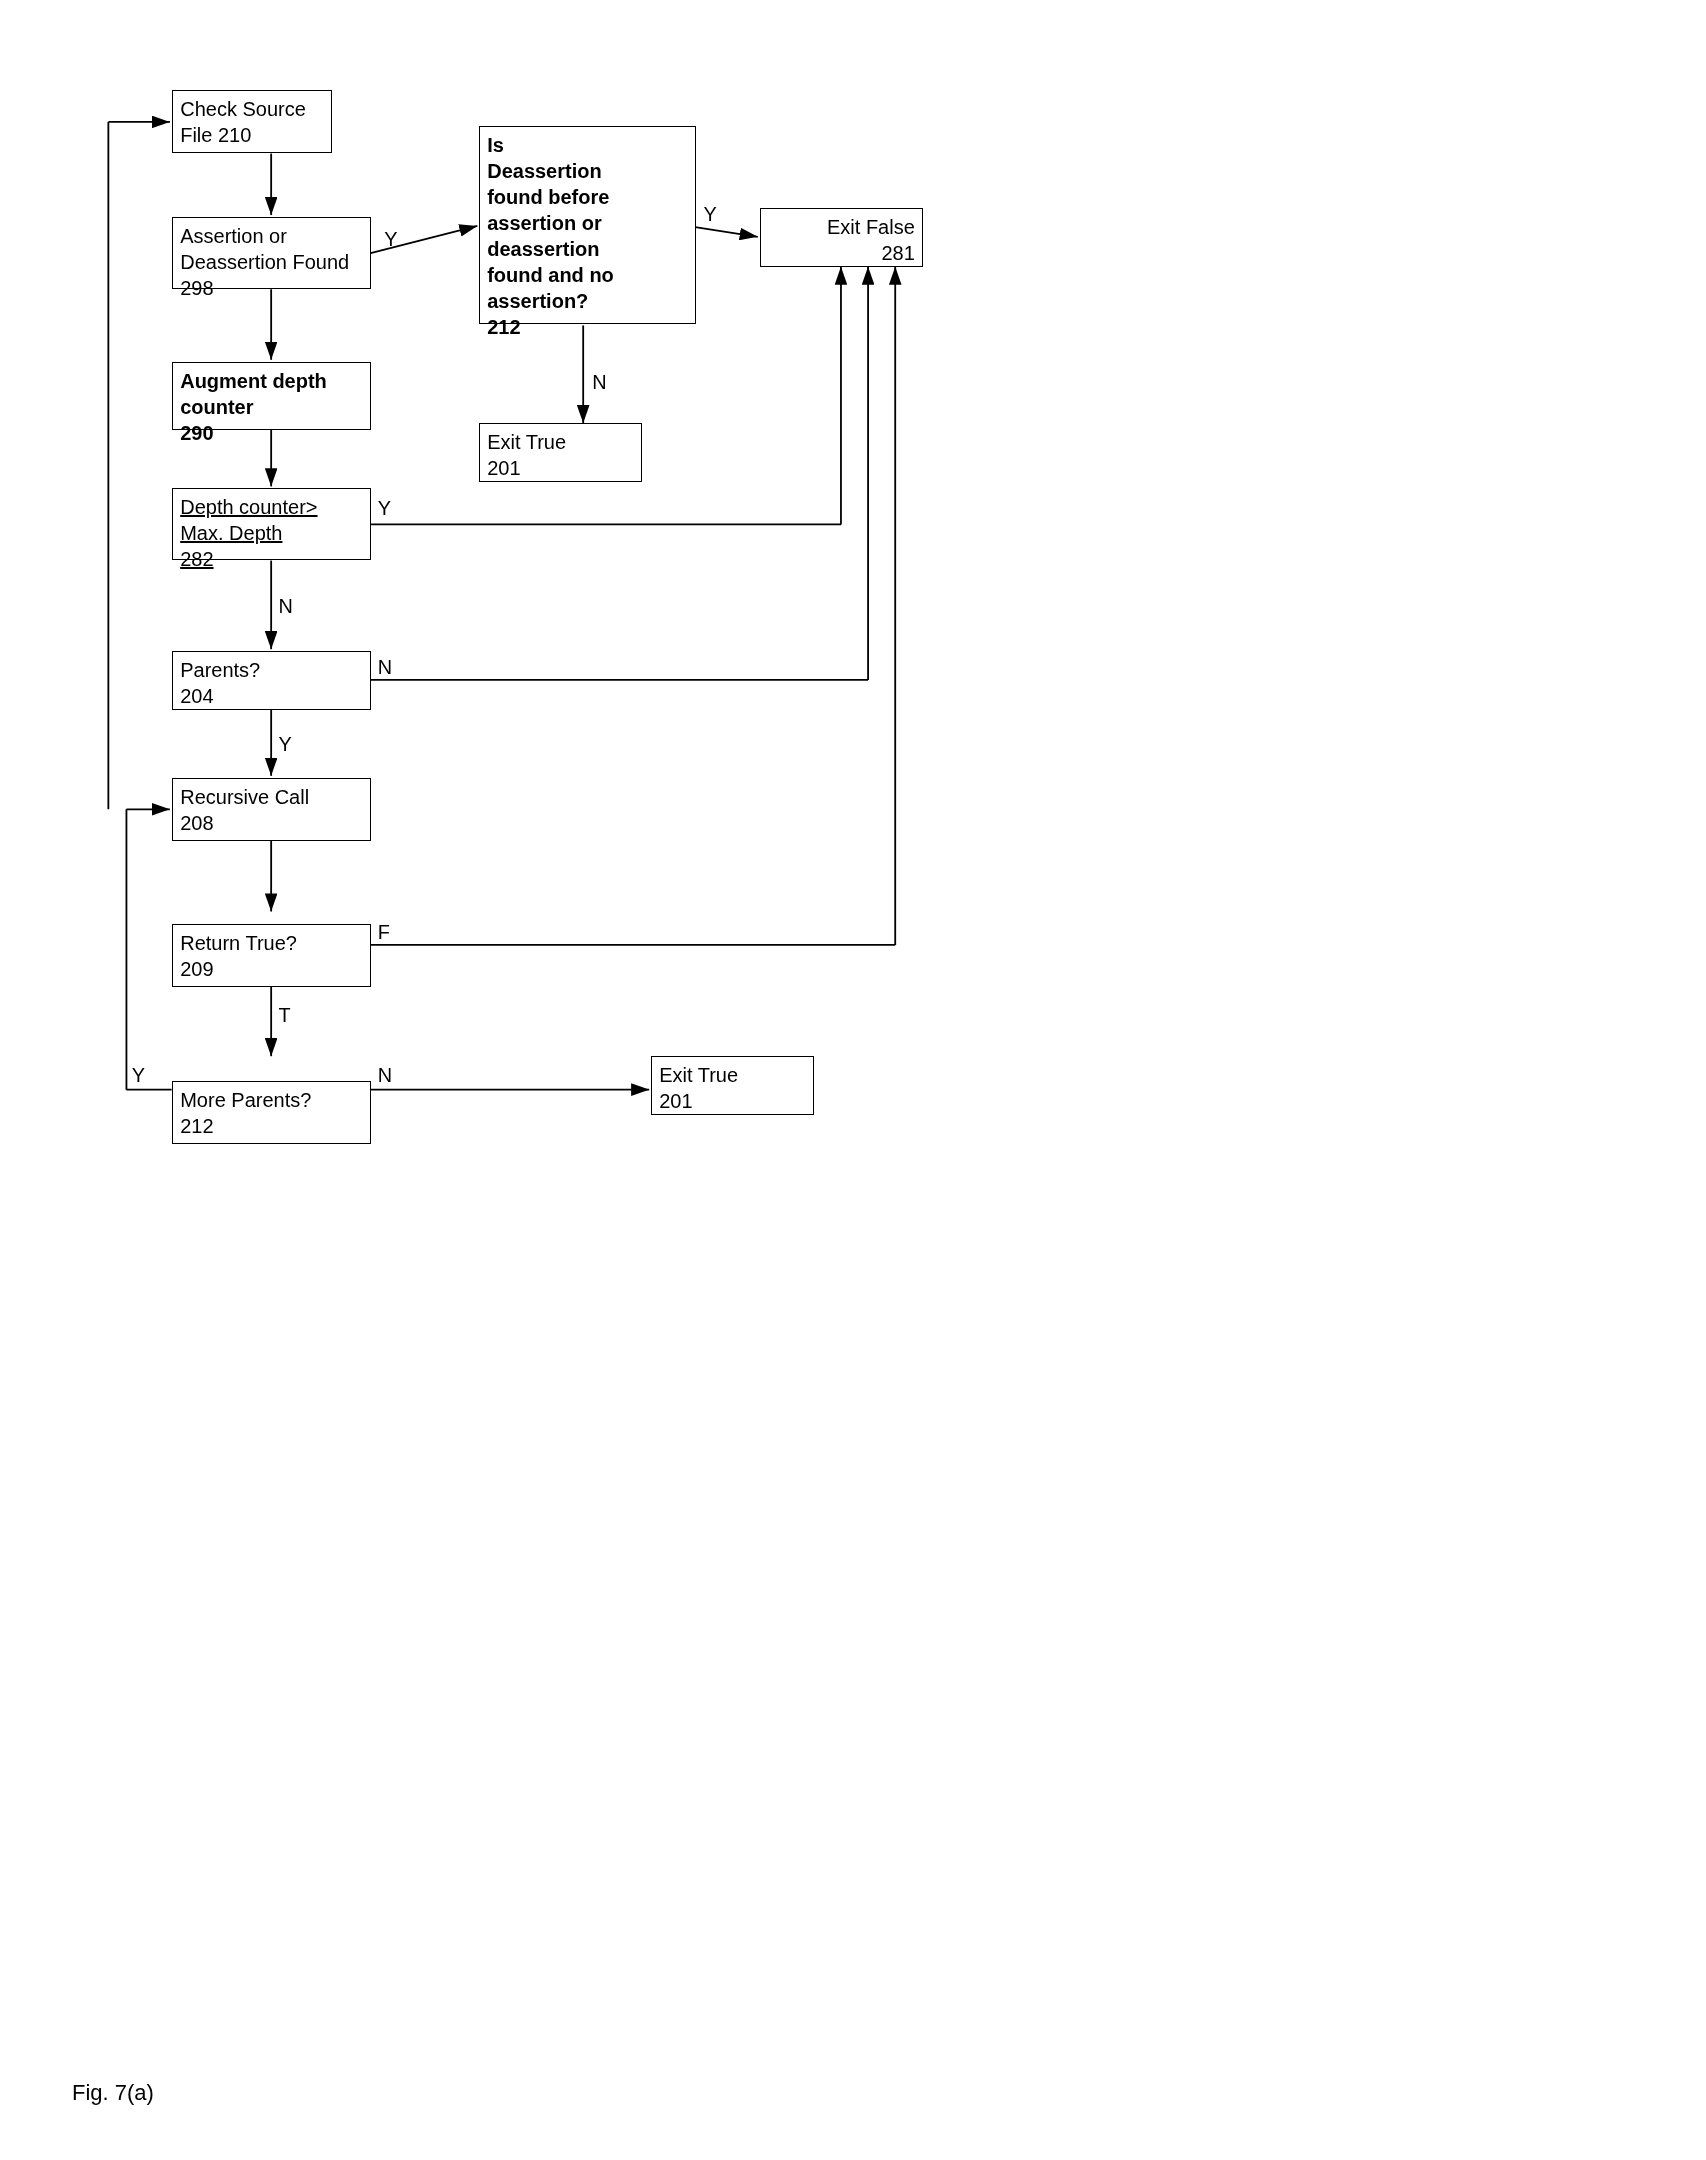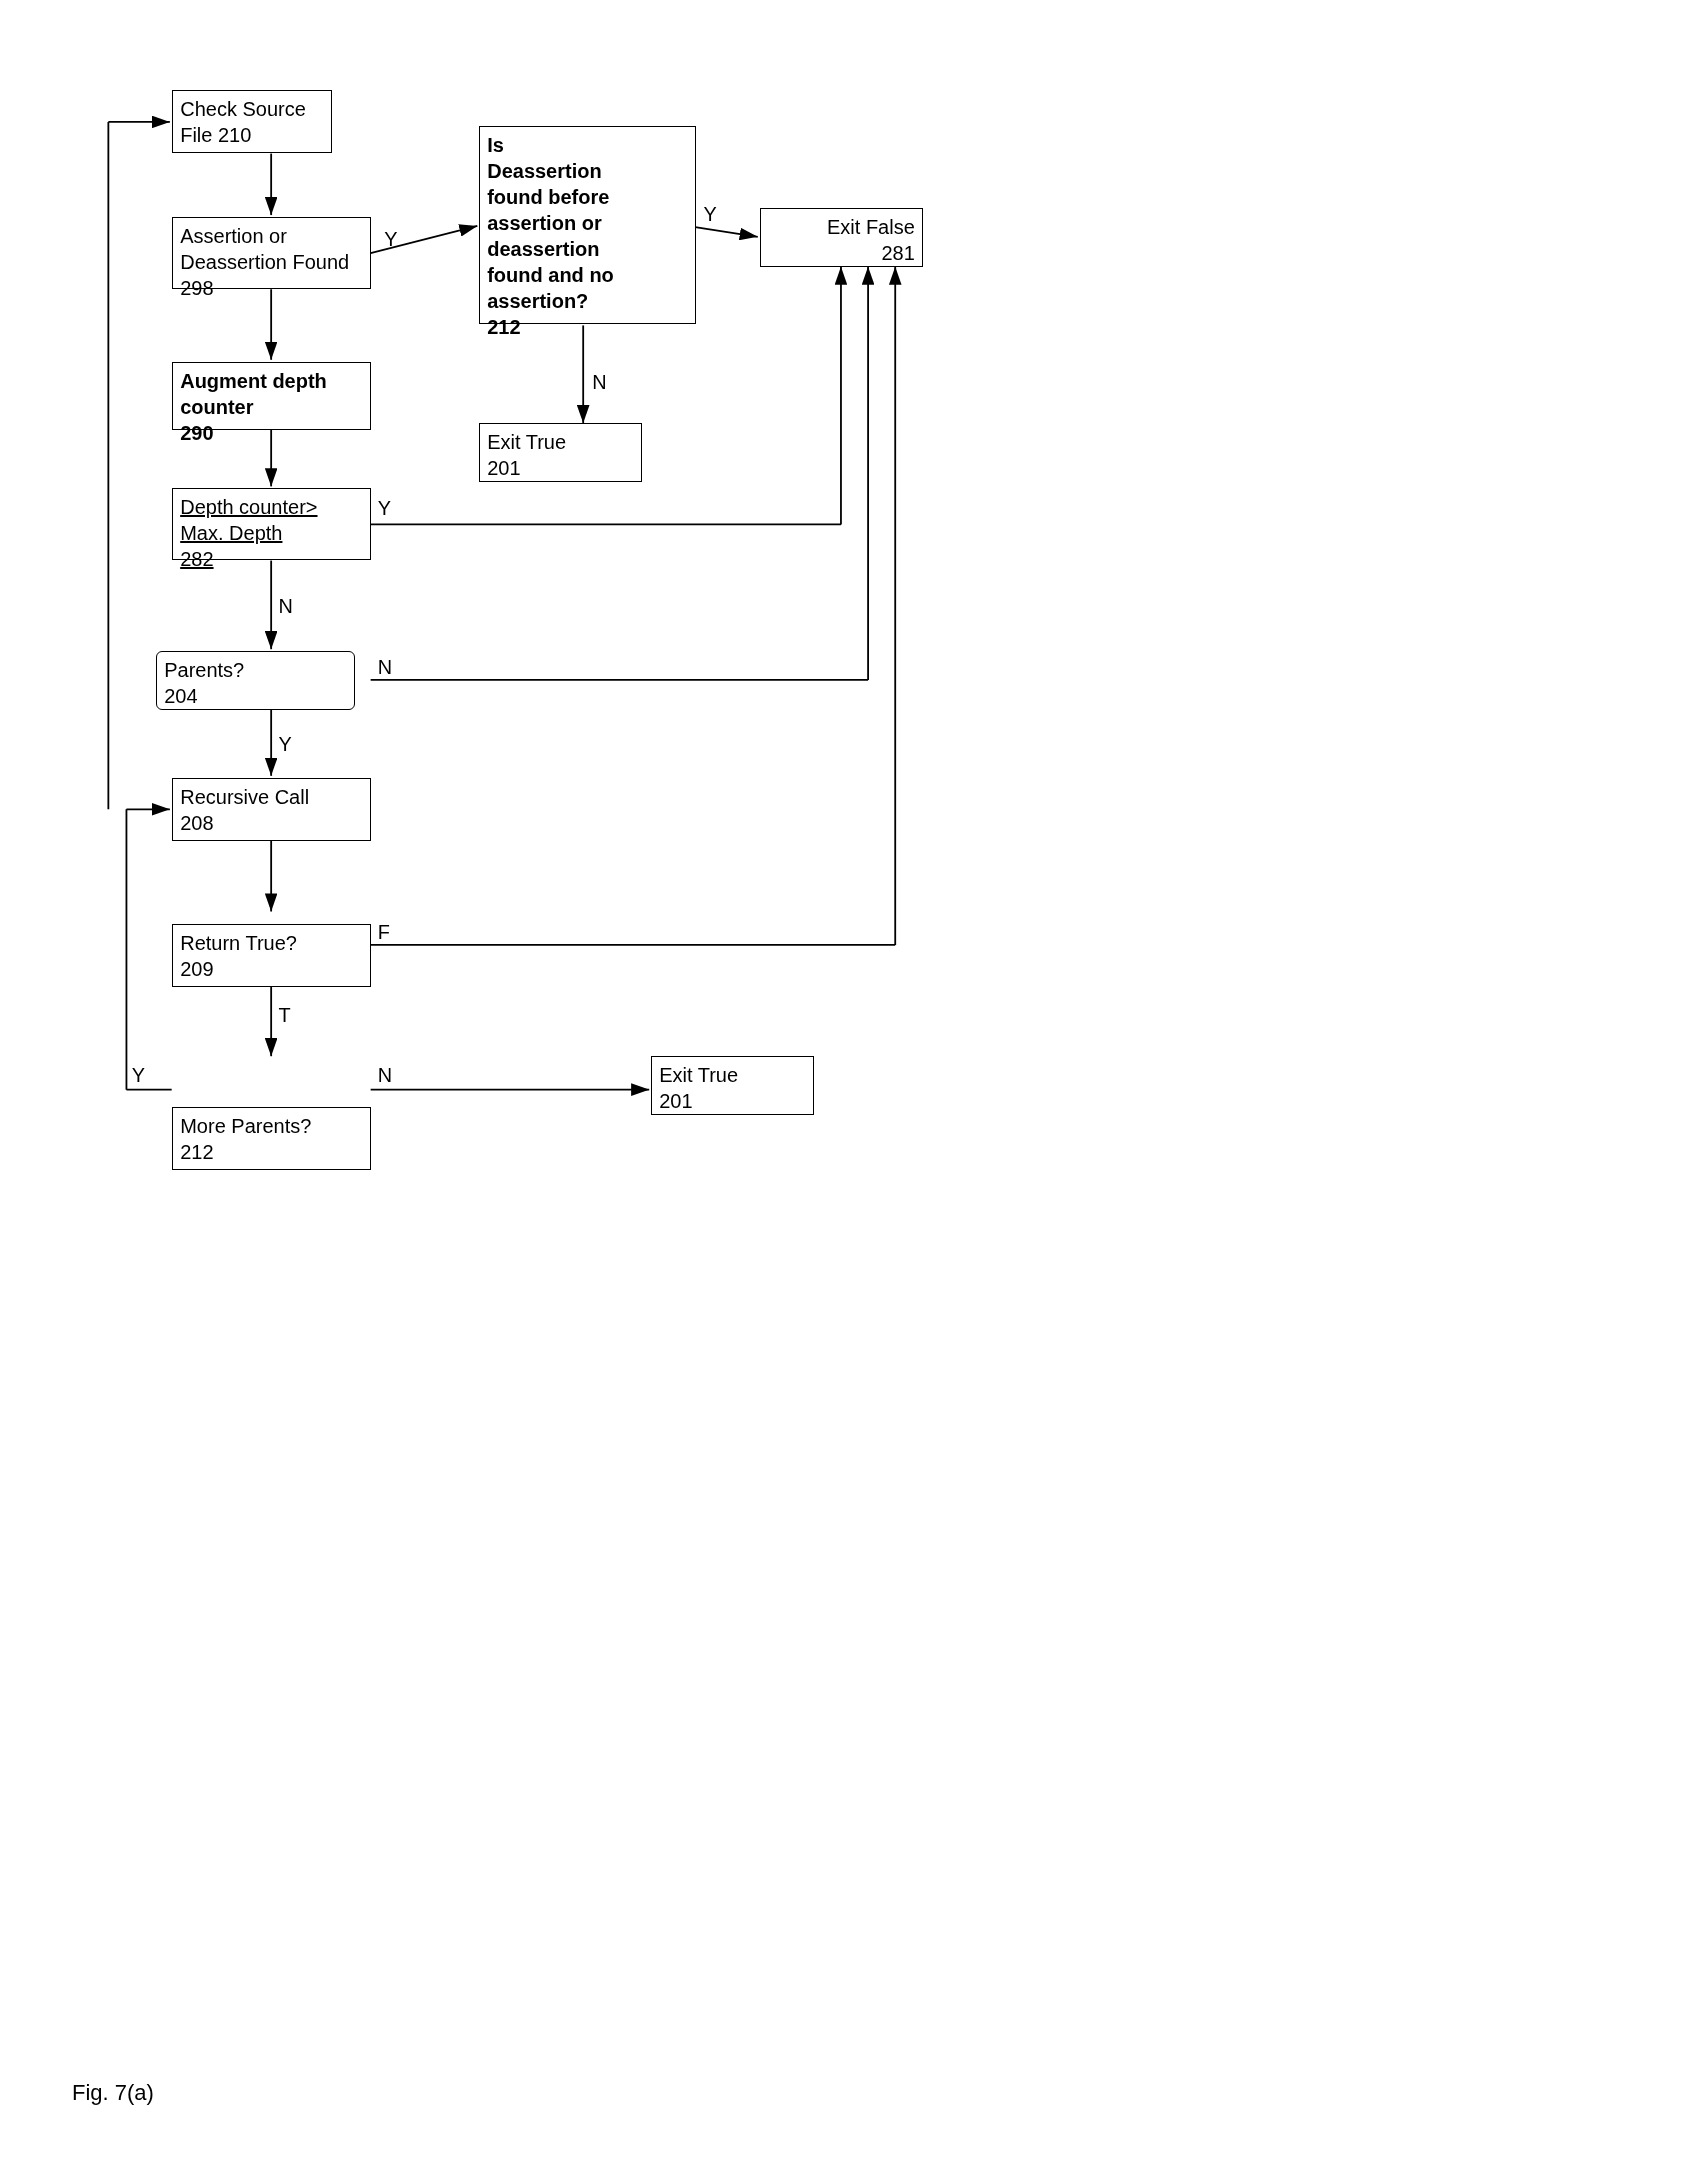--- a/index.html
+++ b/index.html
@@ -142,33 +142,33 @@
   </div>
 
   <div class="box" style="left:100px; top:326px; width:199px; height:68px;font-weight:bold;">
     <span>Augment depth<br>counter<br>290</span>
   </div>
 
   <div class="box" style="left:100px; top:452px; width:199px; height:72px;text-decoration:underline;">
     <span>Depth counter&gt;<br>Max. Depth<br>282</span>
   </div>
 
-  <div class="box" style="left:84px; top:615px; width:199px; height:59px;border-radius:6px;">
+  <div class="box" style="left:100px; top:615px; width:199px; height:59px;">
     <span>Parents?<br>204</span>
   </div>
 
   <div class="box" style="left:100px; top:742px; width:199px; height:63px;">
     <span>Recursive Call<br>208</span>
   </div>
 
   <div class="box" style="left:100px; top:876px; width:199px; height:63px;margin-top:12px;">
     <span>Return True?<br>209</span>
   </div>
 
-  <div class="box" style="left:100px; top:1071px; width:199px; height:63px;">
+  <div class="box" style="left:100px; top:1045px; width:199px; height:63px;">
     <span>More Parents?<br>212</span>
   </div>
 
   <div class="box" style="left:407px; top:90px; width:217px; height:198px;font-weight:bold;">
     <span>Is<br>Deassertion<br>found before<br>assertion or<br>deassertion<br>found and no<br>assertion?<br>212</span>
   </div>
 
   <div class="box" style="left:407px; top:387px; width:163px; height:59px;">
     <span>Exit True<br>201</span>
   </div>

